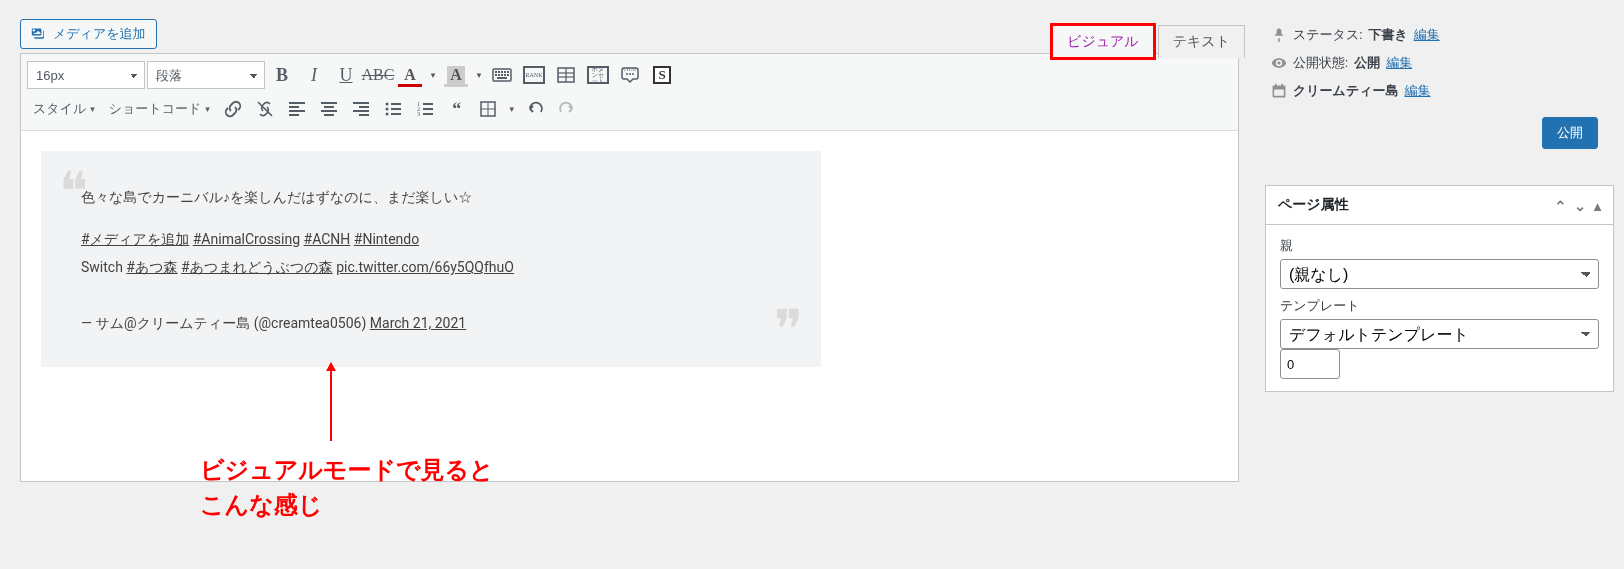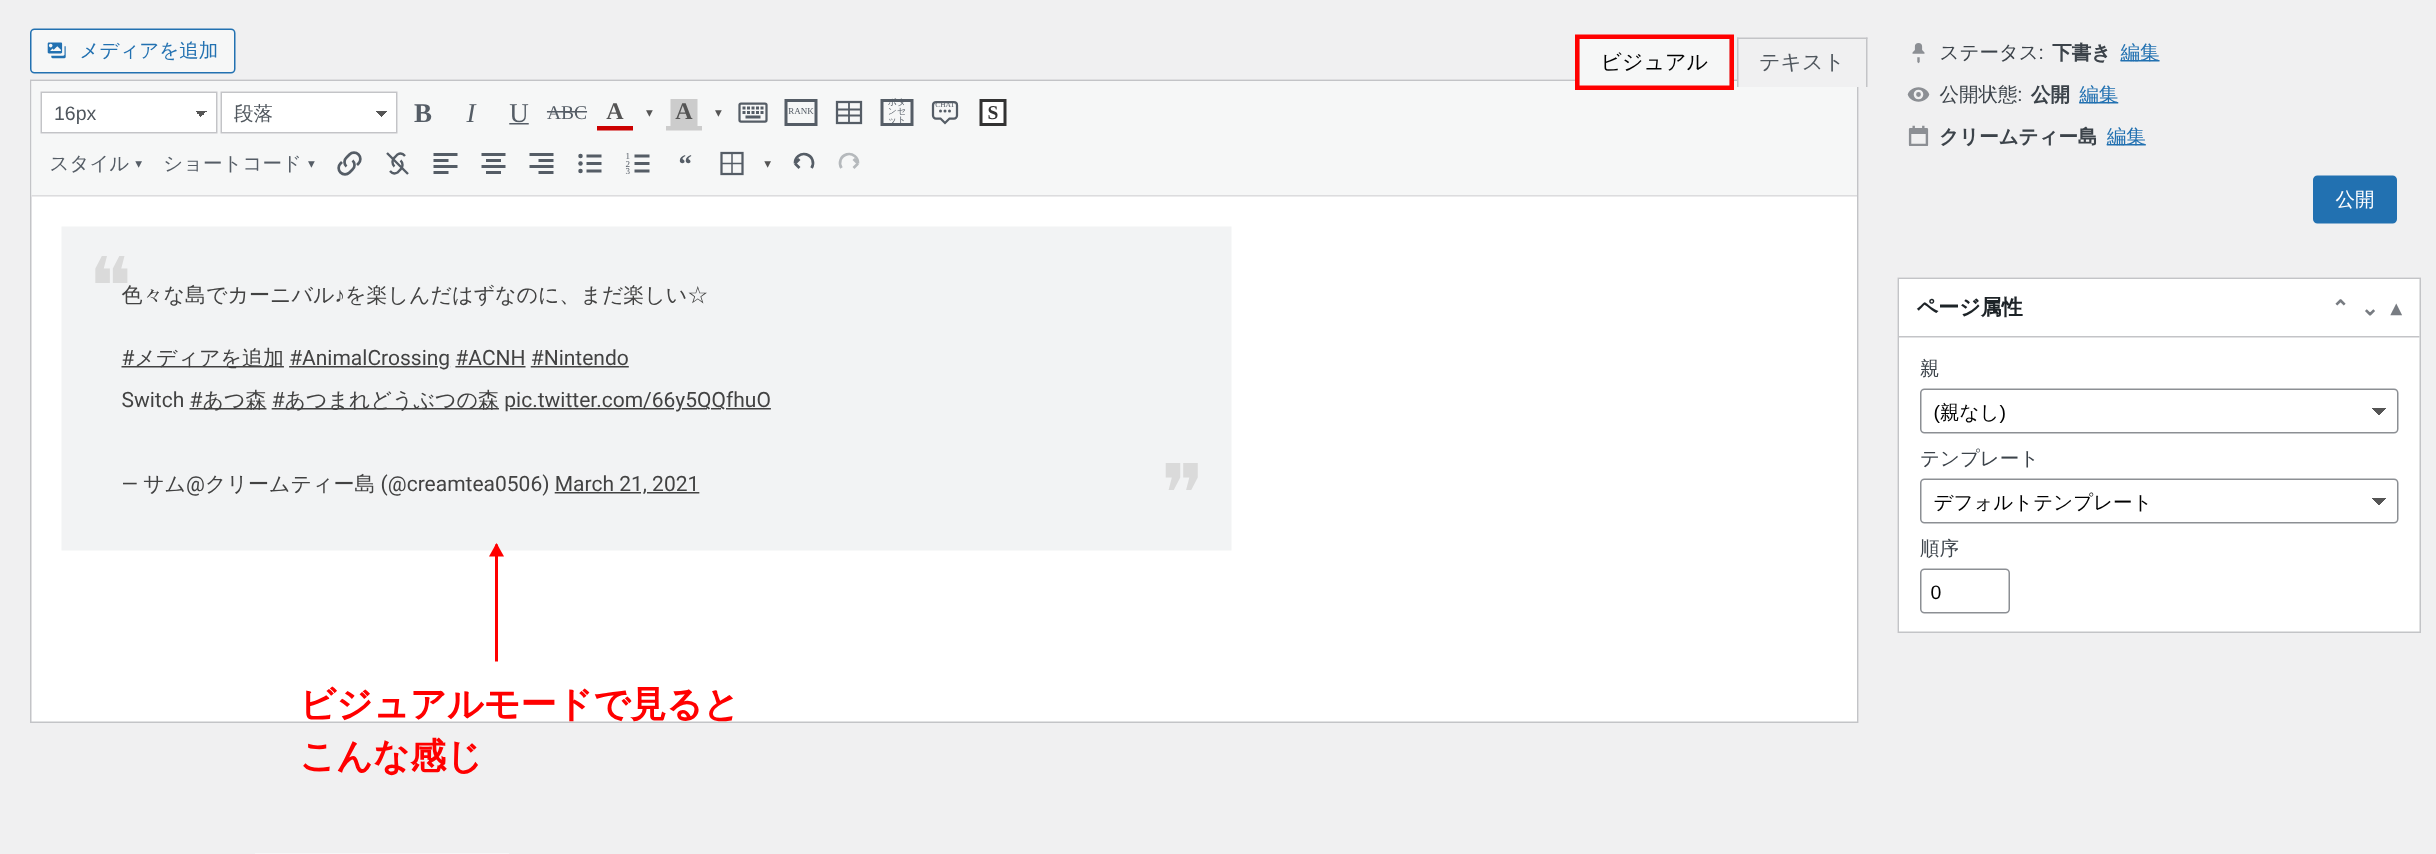--- a/index.html
+++ b/index.html
@@ -26,21 +26,21 @@
   .add-media svg { width: 16px; height: 16px; fill: #2271b1; }
 
   
   .tabs-row { position: relative; height: 34px; margin-top: -4px;}
   .editor-tabs { position: absolute; right: -6px; top: 6px; display: flex; }
   .editor-tab {
     padding: 7px 14px; font-size: 14px; color: #50575e;
     background: #f0f0f1; border: 1px solid #c3c4c7; border-bottom: none;
     cursor: pointer; margin-left: 4px;
   }
-  .editor-tab.active { background: #f6f7f7; color: #000000; }
+  .editor-tab.active { background: #f6f7f7; color: #a21caf; }
   .editor-tab.highlighted { outline: 3px solid #ff0000; outline-offset: -1px; z-index: 5; position: relative;}
 
   .editor-wrap {
     border: 1px solid #c3c4c7; background: #fff;
   }
 
   
   .toolbar { background: #f6f7f7; padding: 4px 6px; border-bottom: 1px solid #dcdcde; }
   .tb-row { display: flex; align-items: center; gap: 2px; padding: 2px 0; flex-wrap: wrap; }
   .tb-select {
@@ -127,21 +127,21 @@
     display:flex; align-items:flex-end; justify-content:space-between;
     padding: 10px 12px; border-bottom: 1px solid #c3c4c7;
     font-weight:600; font-size:14px; color:#1d2327;
   }
   .panel-head .controls { display:flex; gap:8px; color:#787c82;}
   .panel-body { padding: 12px 14px; font-size:13px; color:#3c434a;}
   .field-label { display:block; margin-bottom:4px; margin-top:8px;}
   .field-label:first-child{margin-top:0;}
   .sel {
     width: 100%; height: 30px; border:1px solid #8c8f94; border-radius:3px;
-    background:#fff; padding: 0 24px 0 8px; font-size:13px;
+    background:#fff; padding: 0 24px 0 8px; font-size:16px;
     appearance:none;
     background-image: linear-gradient(45deg, transparent 50%, #555 50%),
                       linear-gradient(-45deg, transparent 50%, #555 50%);
     background-position: right 12px center, right 7px center;
     background-size: 5px 5px, 5px 5px;
     background-repeat: no-repeat;
   }
   .num-input {
     width: 60px; height: 30px; border:1px solid #8c8f94; border-radius:3px;
     padding: 0 6px; font-size:13px;
@@ -168,21 +168,21 @@
     </div>
 
     <div class="editor-wrap">
       <div class="toolbar">
         <div class="tb-row">
           <select class="tb-select font"><option>16px</option></select>
           <select class="tb-select heading"><option>段落</option></select>
           <button class="tb-btn" style="font-weight:bold;font-size:18px;">B</button>
           <button class="tb-btn" style="font-style:italic;font-size:18px;font-family:Georgia;">I</button>
           <button class="tb-btn" style="text-decoration:underline;font-size:18px;">U</button>
-          <button class="tb-btn" style="font-size:13px;">
+          <button class="tb-btn" style="font-size:16px;">
               <span style="text-decoration:line-through;">ABC</span>
             </button>
           <button class="tb-btn color-a">A<span class="underline"></span></button>
           <div class="color-split">▾</div>
           <button class="tb-btn color-a bg">
               <span class="bgbox">A</span>
               <span class="underline"></span>
             </button>
           <div class="color-split">▾</div>
           <button class="tb-btn">
@@ -370,18 +370,17 @@
           <span class="chev">⌃</span>
           <span class="chev">⌄</span>
           <span class="chev">▴</span>
         </div>
       </div>
       <div class="panel-body">
         <label class="field-label">親</label>
         <select class="sel"><option>(親なし)</option></select>
         <label class="field-label">テンプレート</label>
         <select class="sel"><option>デフォルトテンプレート</option></select>
-        <label class="field-label">順序</label>
         <input class="num-input" value="0" style="">
       </div>
     </div>
   </div>
 </div>
 
 </body></html>

